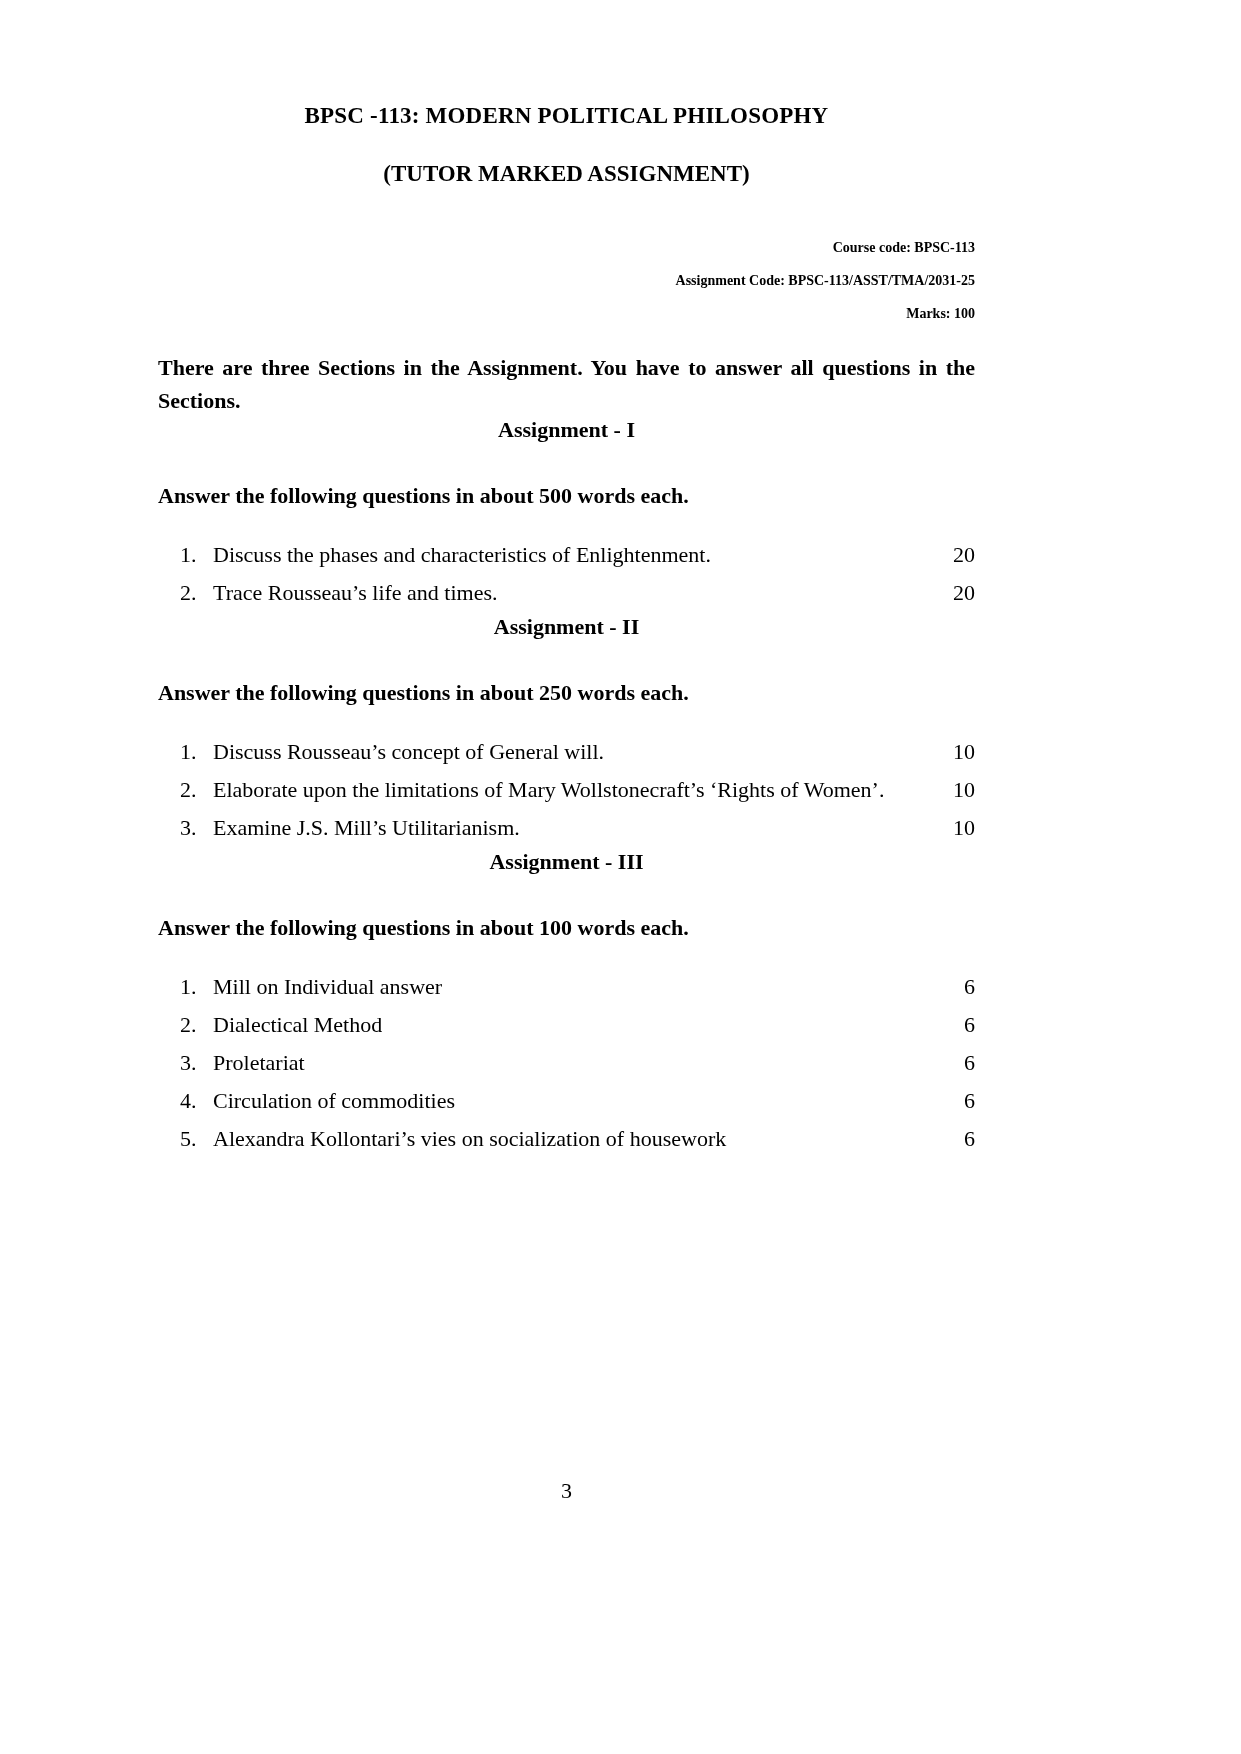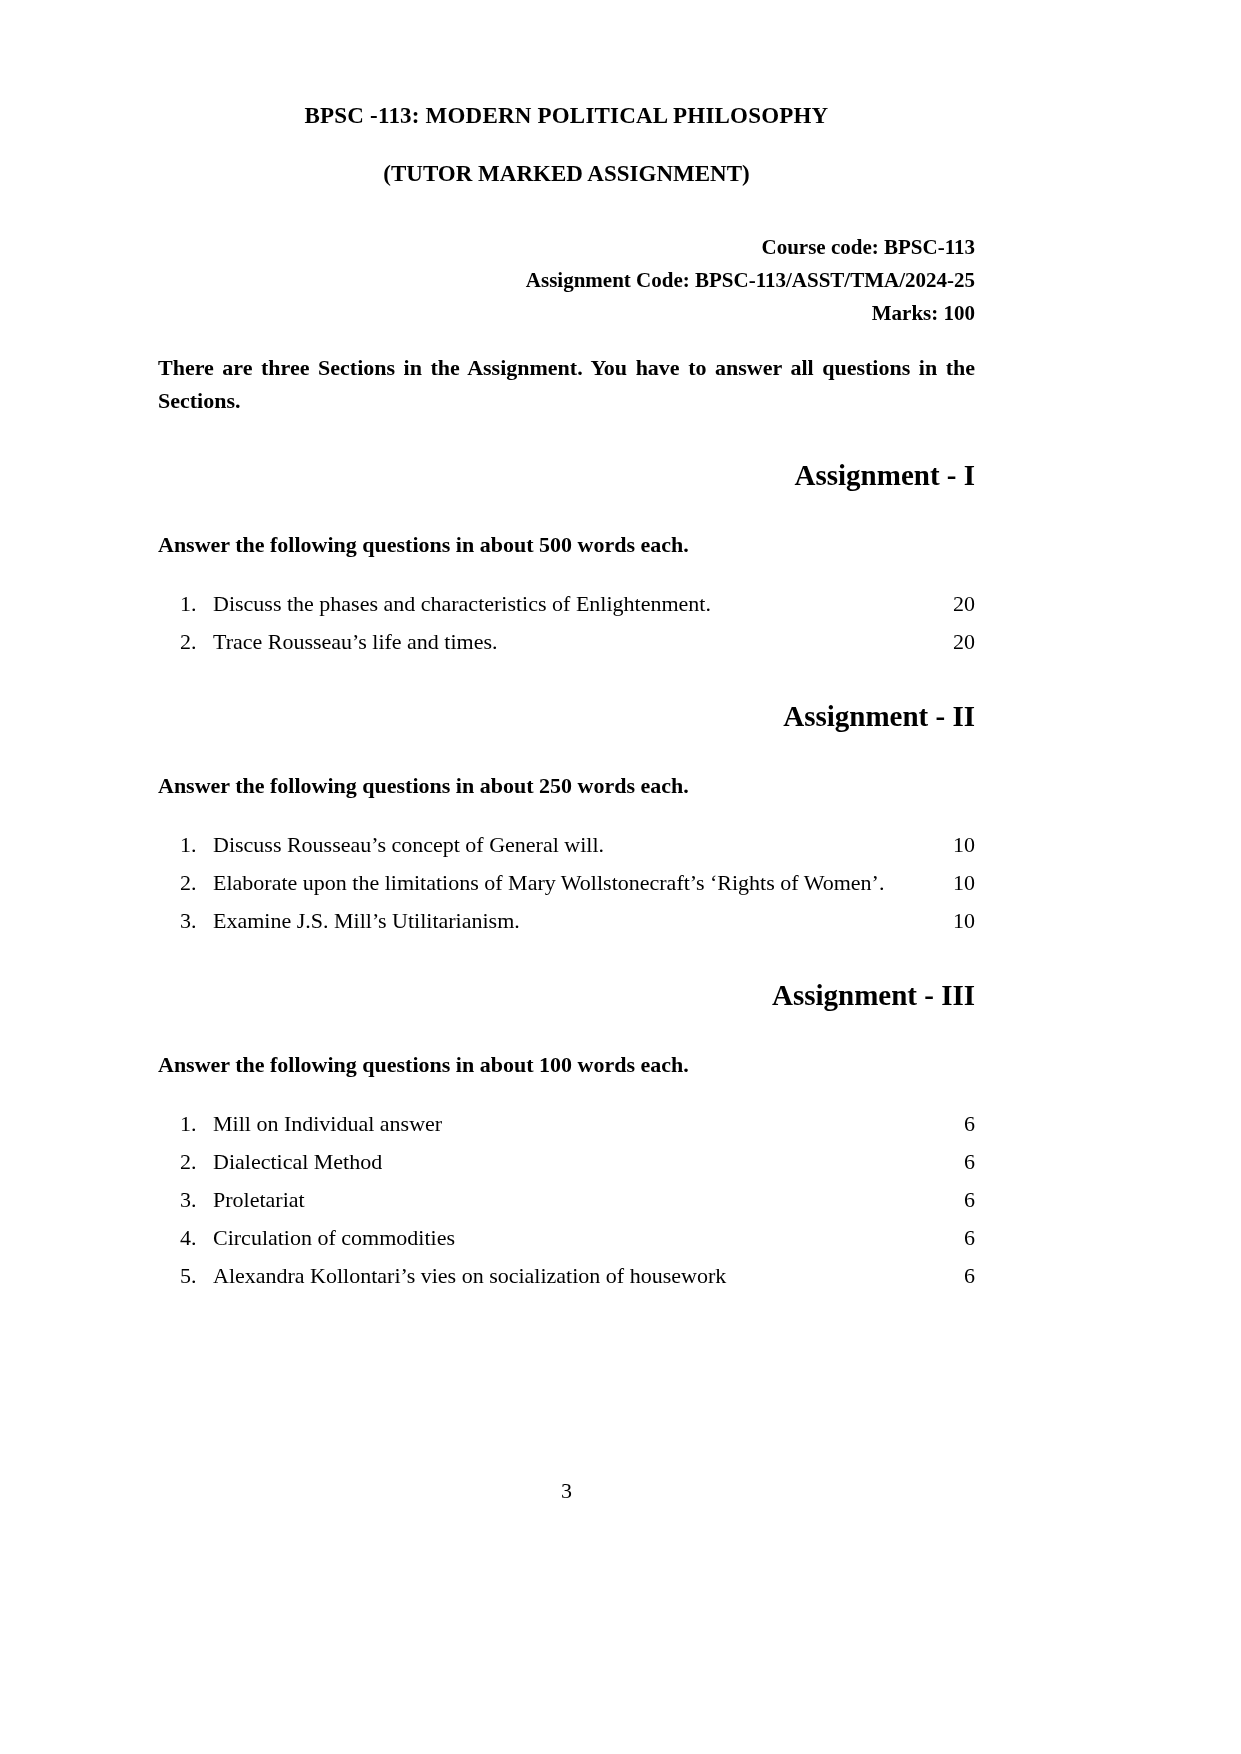--- a/index.html
+++ b/index.html
@@ -24,36 +24,35 @@
   .doc-subtitle {
     font-size: 23px;
     font-weight: bold;
     text-align: center;
     margin-top: 32px;
   }
   .meta-block {
     margin-top: 44px;
     text-align: right;
     font-weight: bold;
-    font-size: 21px;
+    font-size: 14px;
     line-height: 33px;
   }
   .instructions {
     margin-top: 21px;
     font-weight: bold;
     font-size: 22px;
     line-height: 33px;
     text-align: justify;
   }
   .section { margin-top: 0; }
   .section-heading {
-    font-size: 29px;
+    font-size: 22px;
     font-weight: bold;
-    text-align: right;
-    margin-top: 42px;
+    text-align: center;
   }
   .section-sub {
     font-weight: bold;
     font-size: 22px;
     line-height: 33px;
     margin-top: 36px;
   }
   .qlist { margin-top: 26px; }
   .qrow {
     display: flex;
@@ -85,21 +84,21 @@
 </head>
 <body>
 
 <div class="content">
 
   <div class="doc-title">BPSC -113: MODERN POLITICAL PHILOSOPHY</div>
   <div class="doc-subtitle">(TUTOR MARKED ASSIGNMENT)</div>
 
   <div class="meta-block">
     <div>Course code: BPSC-113</div>
-    <div>Assignment Code: BPSC-113/ASST/TMA/2024-25</div>
+    <div>Assignment Code: BPSC-113/ASST/TMA/2031-25</div>
     <div>Marks: 100</div>
   </div>
 
   <p class="instructions">There are three Sections in the Assignment. You have to answer all questions in the Sections.</p>
 
   <div class="section">
     <div class="section-heading">Assignment - I</div>
     <p class="section-sub">Answer the following questions in about 500 words each.</p>
     <div class="qlist">
       <div class="qrow">

